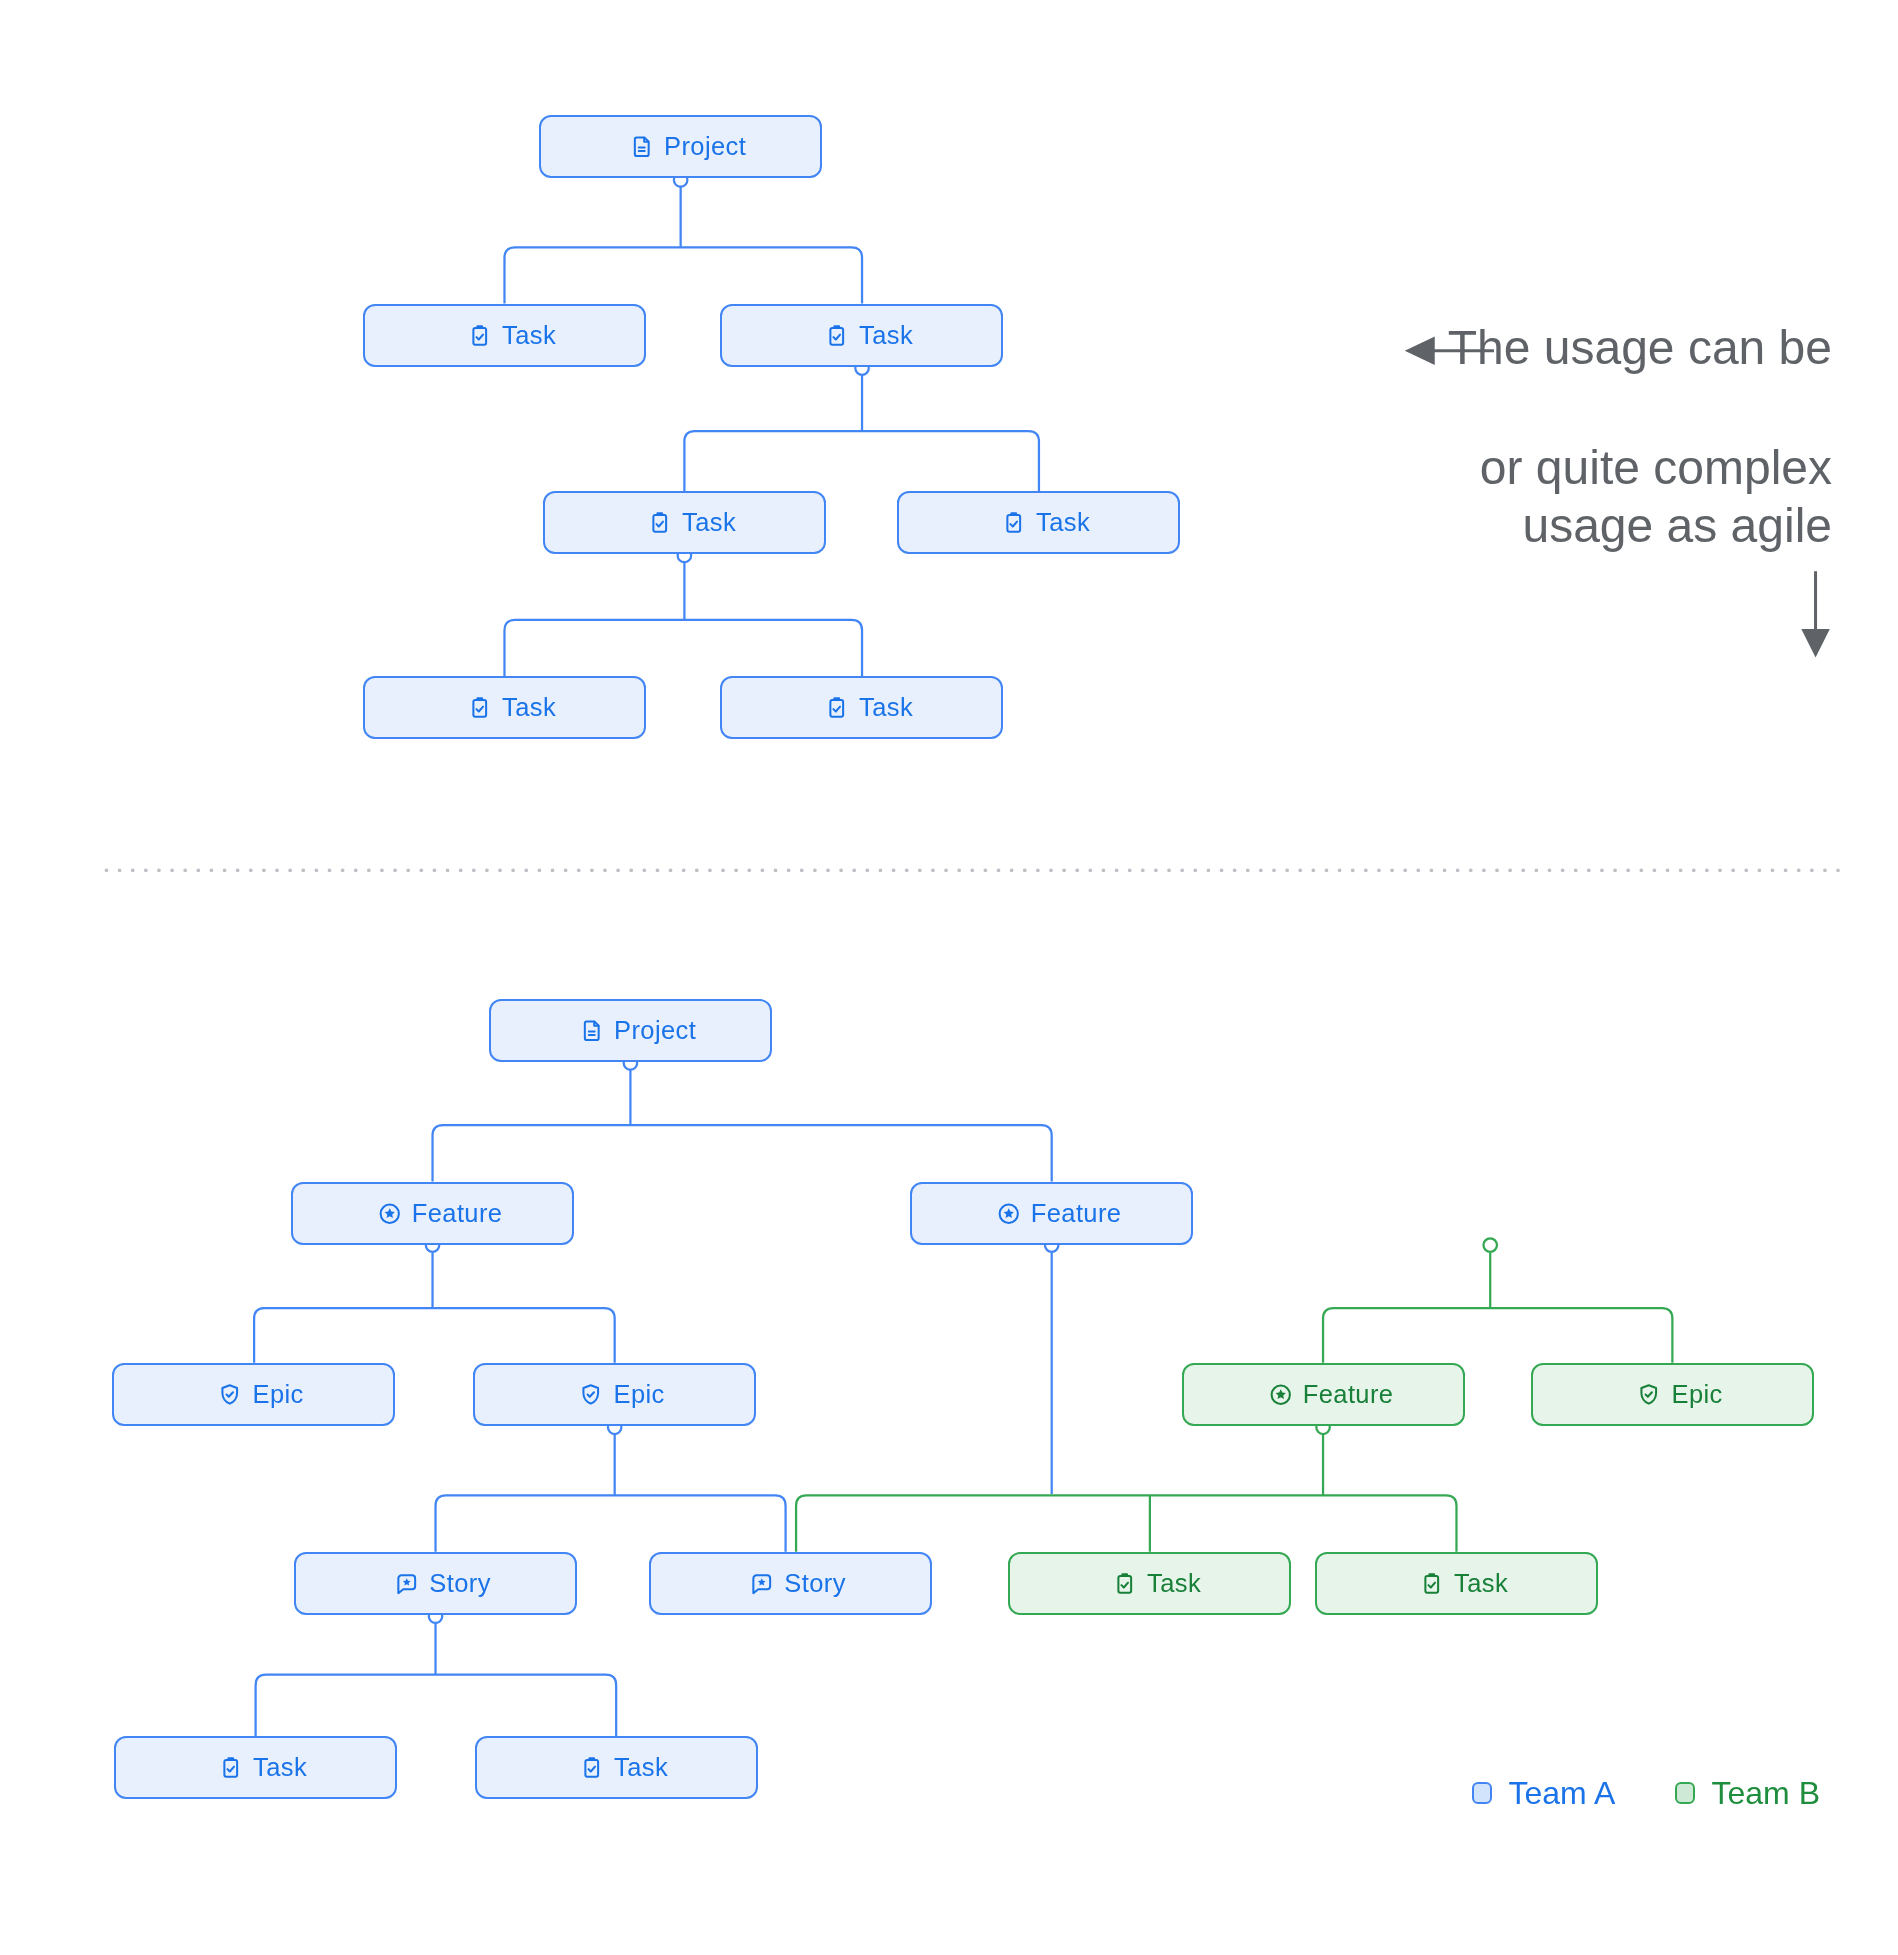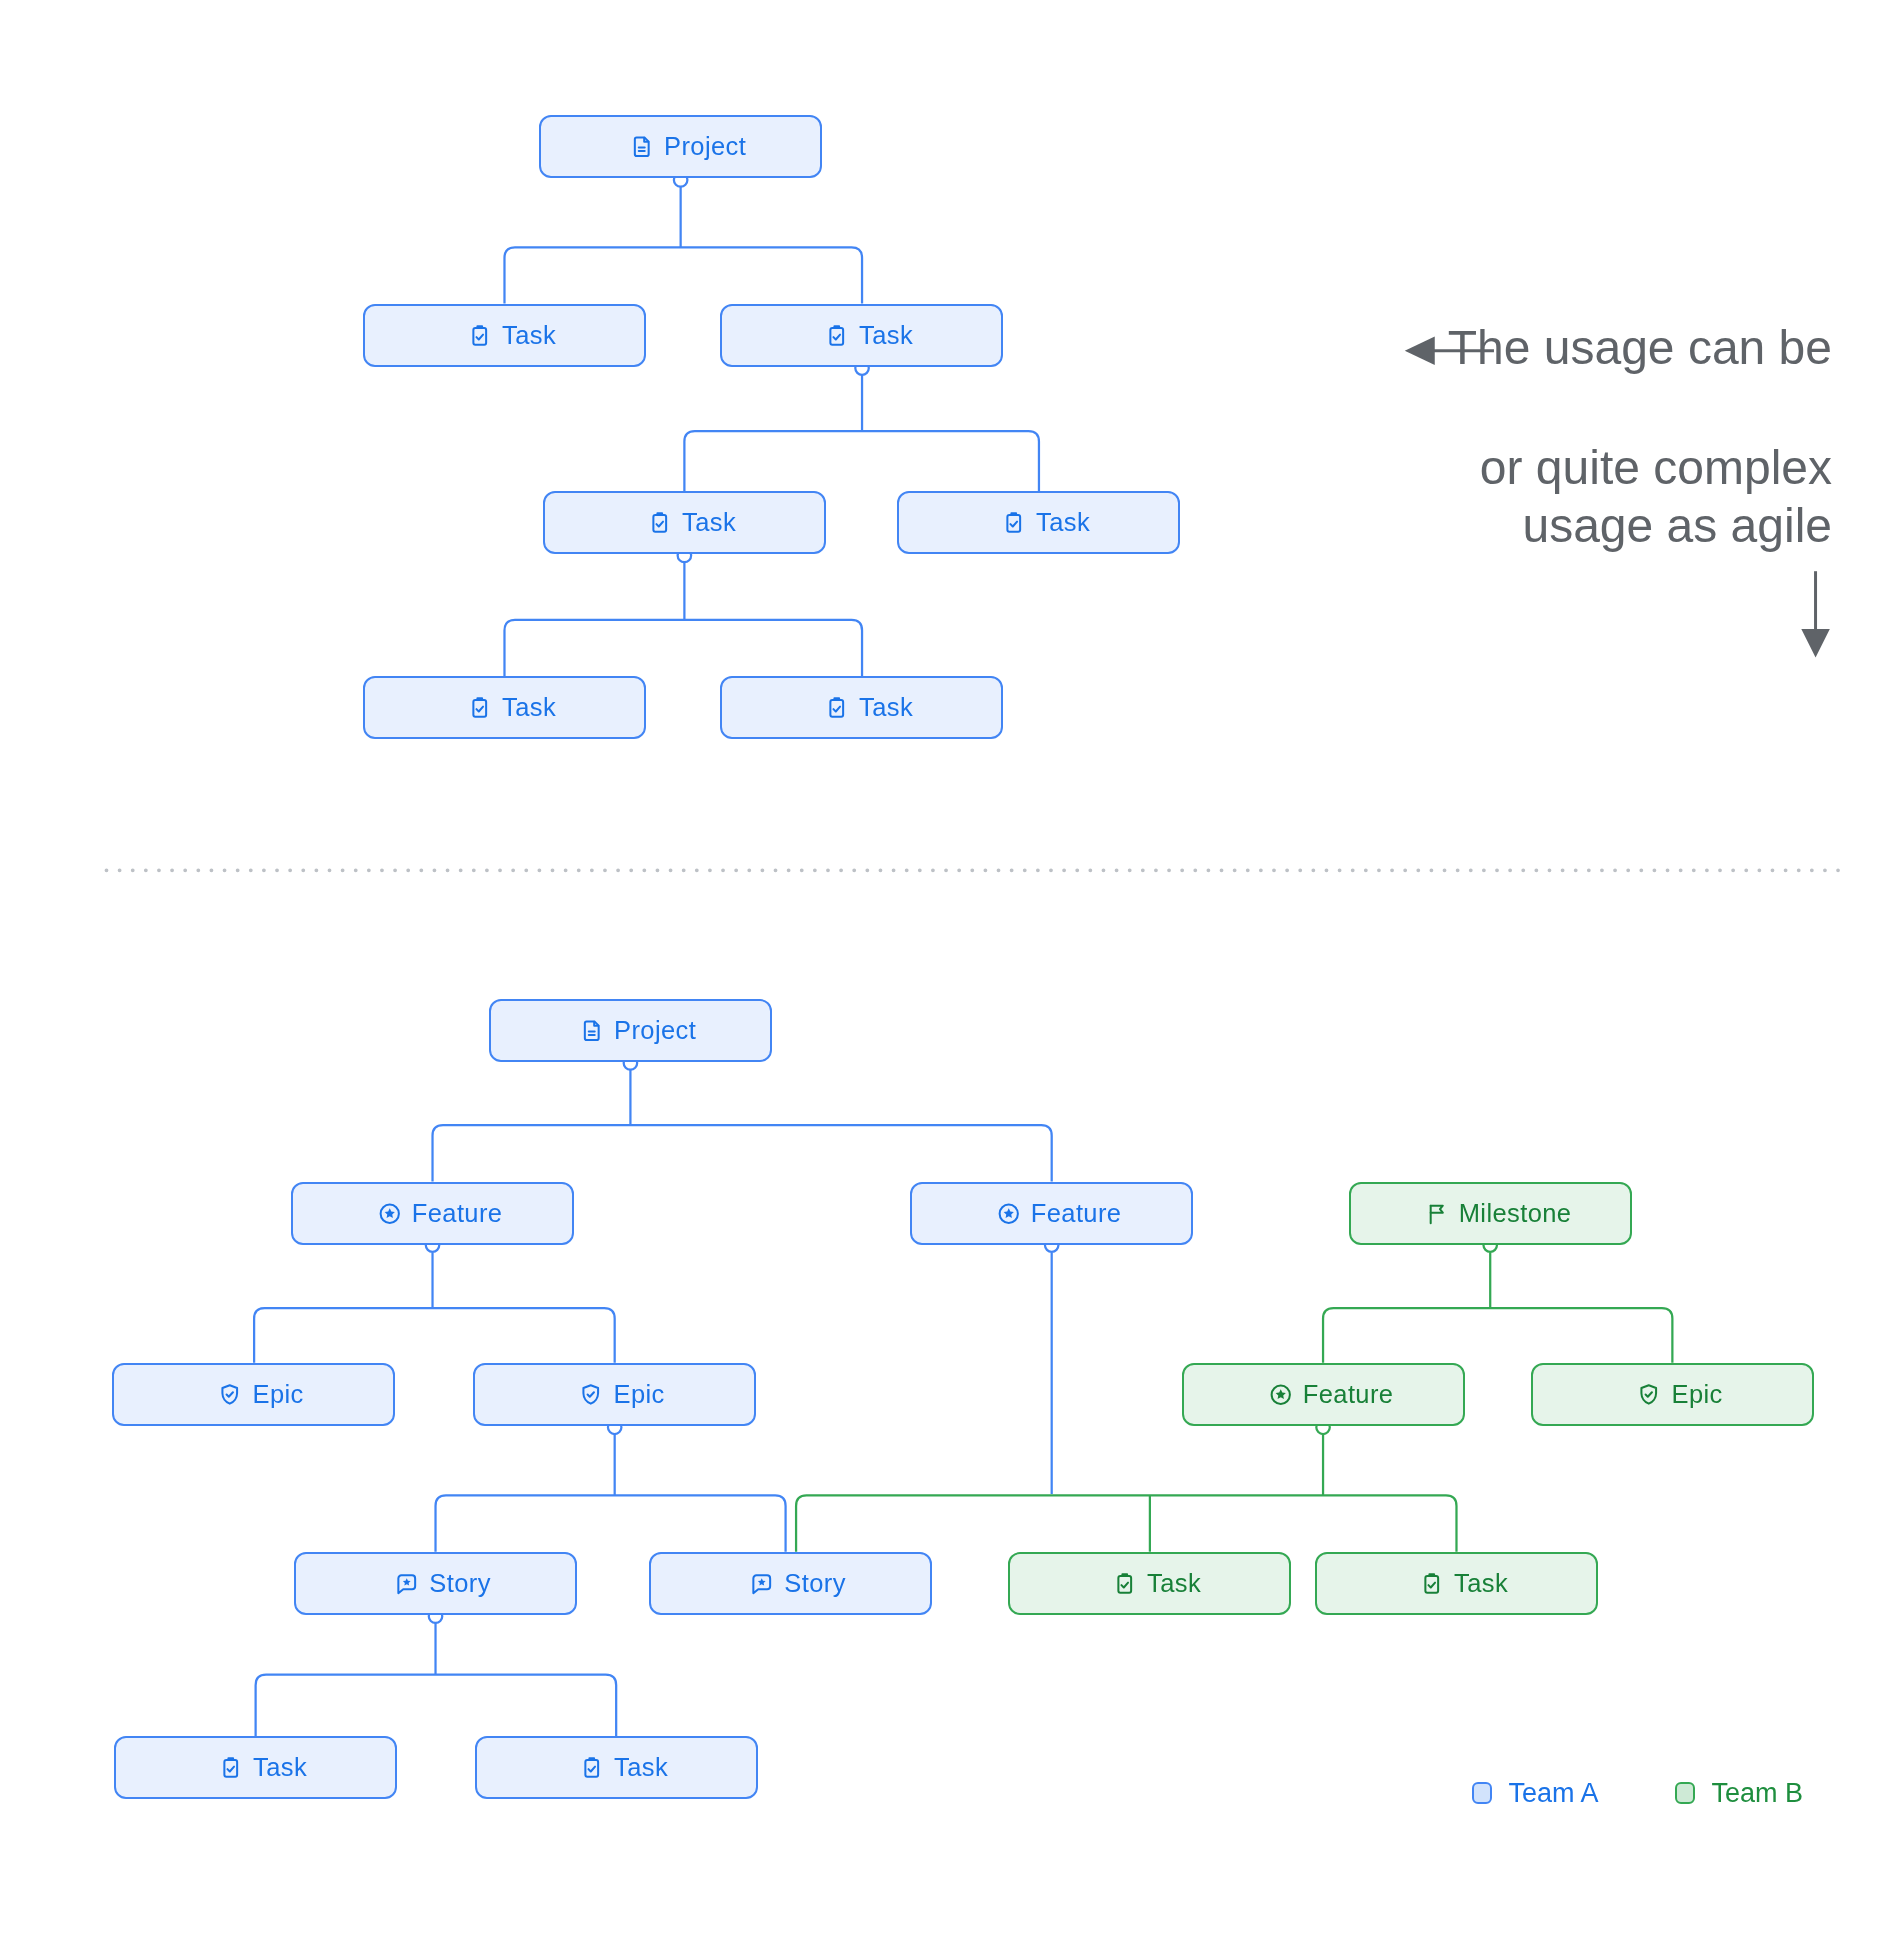--- a/index.html
+++ b/index.html
@@ -31,21 +31,21 @@
     text-align:right;
     color:#5f6368;
     font-size:48px;
     line-height:58px;
     white-space:nowrap;
   }
   .legend-item{
     position:absolute;
     display:flex;align-items:center;gap:17px;
     height:30px;top:1778px;
-    font-size:27px;font-weight:500;
+    font-size:32px;font-weight:500;
   }
   .swatch{
     width:19.5px;height:22px;border-radius:6px;box-sizing:border-box;
     border:2.2px solid;
   }
   .legend-item.a{color:#1a73e8;}
   .legend-item.a .swatch{background:#d2e3fc;border-color:#4285f4;}
   .legend-item.b{color:#1e8e3e;}
   .legend-item.b .swatch{background:#ceead6;border-color:#34a853;}
 </style>
@@ -207,26 +207,20 @@
         <use href="#i-feature"></use>
       </svg>
     <span>Feature</span>
   </div>
   <div class="node team-a" style="left:910px;top:1182px">
     <svg class="ic" viewBox="0 0 24 24">
         <use href="#i-feature"></use>
       </svg>
     <span>Feature</span>
   </div>
-  <div class="node team-b" style="left:1349px;top:1182px">
-    <svg class="ic" viewBox="0 0 24 24">
-        <use href="#i-milestone"></use>
-      </svg>
-    <span>Milestone</span>
-  </div>
   <div class="node team-a" style="left:112px;top:1363px">
     <svg class="ic" viewBox="0 0 24 24">
         <use href="#i-epic"></use>
       </svg>
     <span>Epic</span>
   </div>
   <div class="node team-a" style="left:473px;top:1363px">
     <svg class="ic" viewBox="0 0 24 24">
         <use href="#i-epic"></use>
       </svg>

